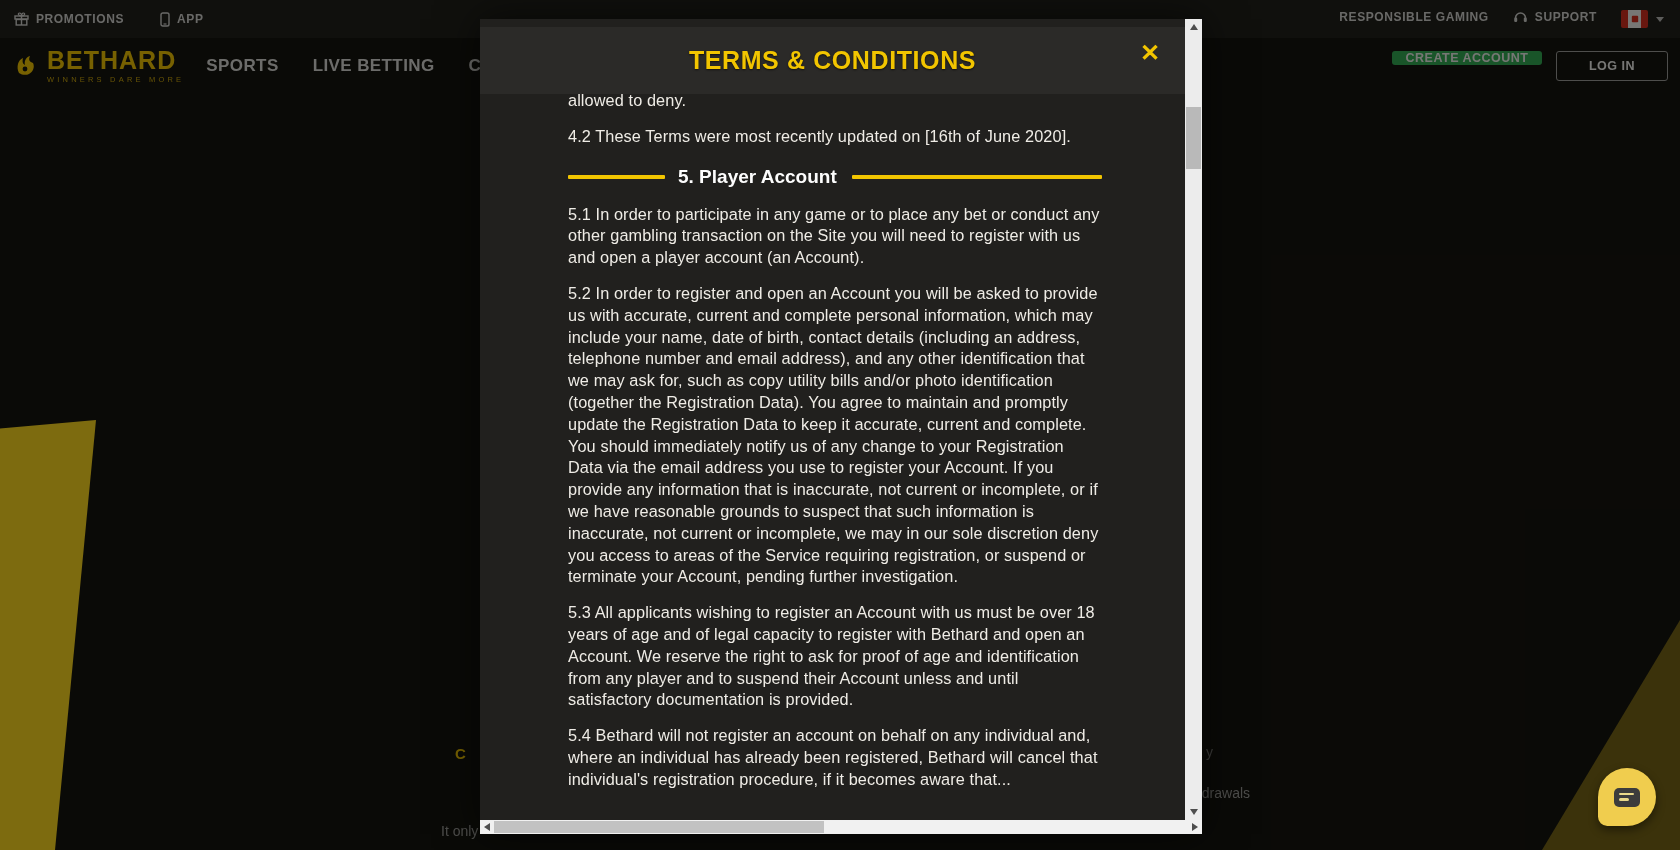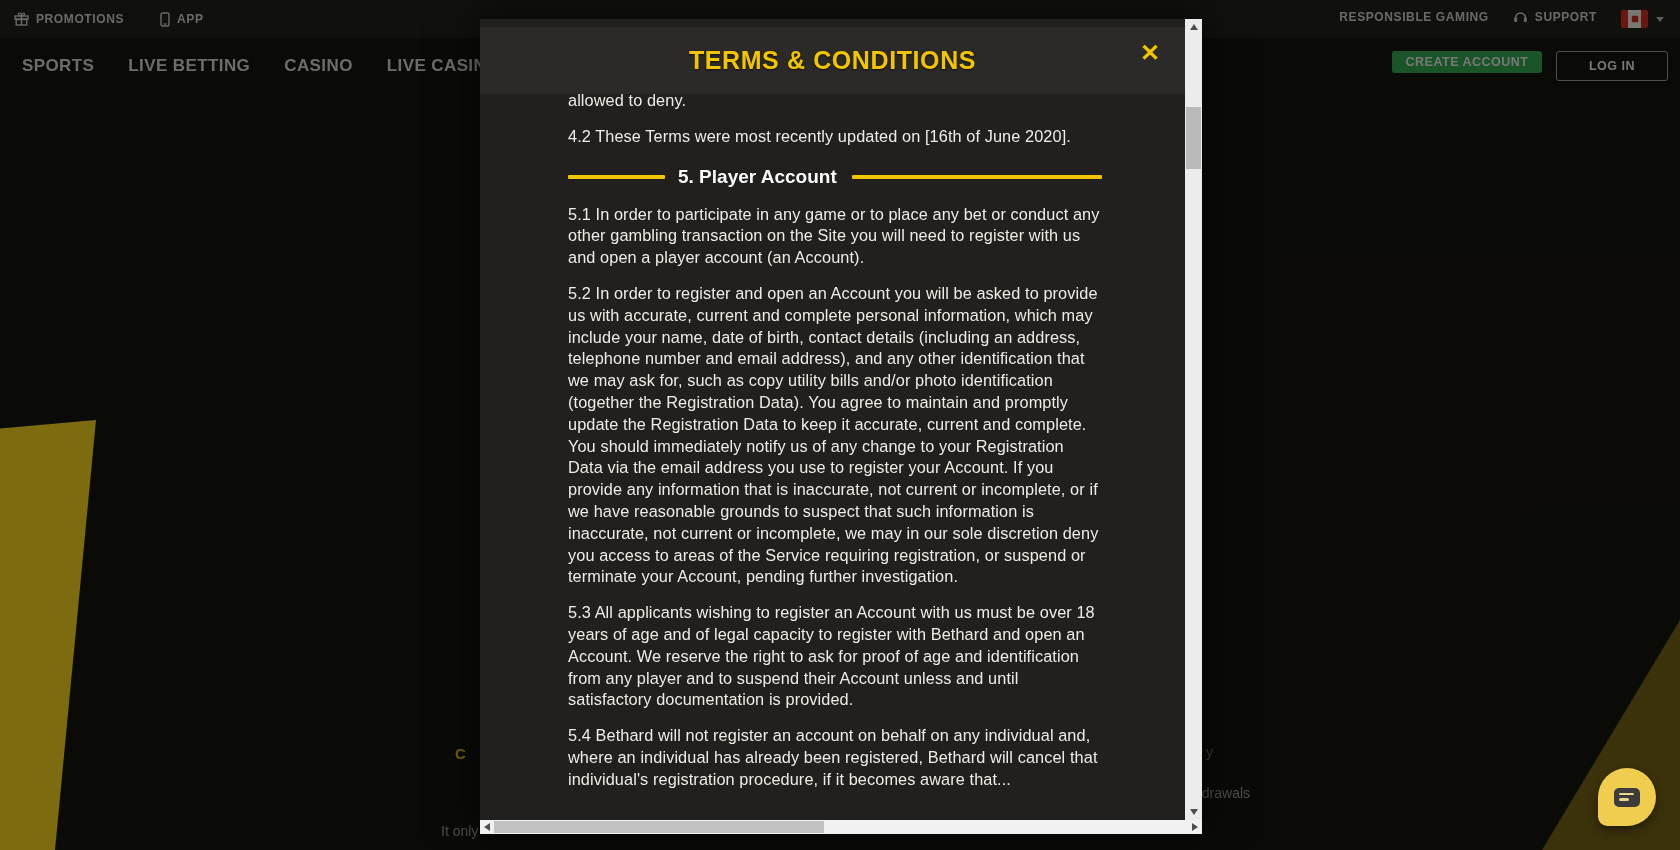--- a/index.html
+++ b/index.html
@@ -25,21 +25,21 @@
            border-top:5px solid #bdbdbd; }
 
   .mainhead { position:absolute; left:0; top:38px; width:1680px; height:56px; display:flex; align-items:center; }
   .logo { margin-left:13px; display:flex; align-items:center; gap:8px; cursor:pointer; }
   .logo-txtcol { display:flex; flex-direction:column; }
   .logo-name { color:#f2c500; font-size:25px; font-weight:bold; letter-spacing:1px; line-height:24px; }
   .logo-tag { color:#caa40a; font-size:7.5px; letter-spacing:3.2px; margin-top:3px; }
   .nav { display:flex; gap:34px; margin-left:22px; }
   .nav-item { color:#dcdcdc; font-size:17px; font-weight:bold; letter-spacing:.4px; cursor:pointer; white-space:nowrap; }
   .cta { margin-left:auto; margin-right:12px; display:flex; gap:14px; }
-  .btn-create { width:150px; height:22px; background:#2fac55; border:none; border-radius:3px;
+  .btn-create { width:150px; height:14px; background:#2fac55; border:none; border-radius:3px;
                 color:#f2f2f2; font-size:12.5px; font-weight:bold; letter-spacing:.5px; cursor:pointer;
                 font-family:"Liberation Sans",sans-serif; }
   .btn-login { width:112px; height:30px; background:transparent; border:1px solid #9d9d9d; border-radius:3px;
                color:#f2f2f2; font-size:12.5px; font-weight:bold; letter-spacing:.5px; cursor:pointer;
                font-family:"Liberation Sans",sans-serif; }
 
   .yellow-left { position:absolute; left:0; top:420px; width:100px; height:430px; background:#ffd91f;
                  clip-path:polygon(0 2%, 96% 0, 55% 100%, 0 100%); }
   .yellow-right { position:absolute; right:0; top:620px; width:150px; height:230px; background:#756316;
                   clip-path:polygon(100% 0, 100% 100%, 8% 100%); }
@@ -153,20 +153,32 @@
                 <span class="leaf"></span>
               </span>
               <span class="bar"></span>
           </span>
           <span class="caret"></span>
         </div>
       </div>
     </div>
 
     <div class="mainhead">
+      <div class="logo">
+        <span>
+          <svg width="26" height="26" viewBox="0 0 26 26">
+              <path d="M6 20 C3 14 5 7 10 5 C9 9 10 11 12 12 C11 8 13 4 17 3 C15 7 17 9 20 10 C22 14 20 19 16 21 C13 22.5 9 22 6 20Z" fill="#f2c500"></path>
+              <circle cx="12" cy="16" r="2.4" fill="#100f0d"></circle>
+            </svg>
+        </span>
+        <span class="logo-txtcol">
+          <span class="logo-name">BETHARD</span>
+          <span class="logo-tag">WINNERS DARE MORE</span>
+        </span>
+      </div>
       <nav class="nav">
         <span class="nav-item">SPORTS</span>
         <span class="nav-item">LIVE BETTING</span>
         <span class="nav-item">CASINO</span>
         <span class="nav-item">LIVE CASINO</span>
       </nav>
       <div class="cta">
         <button class="btn-create">CREATE ACCOUNT</button>
         <button class="btn-login">LOG IN</button>
       </div>

